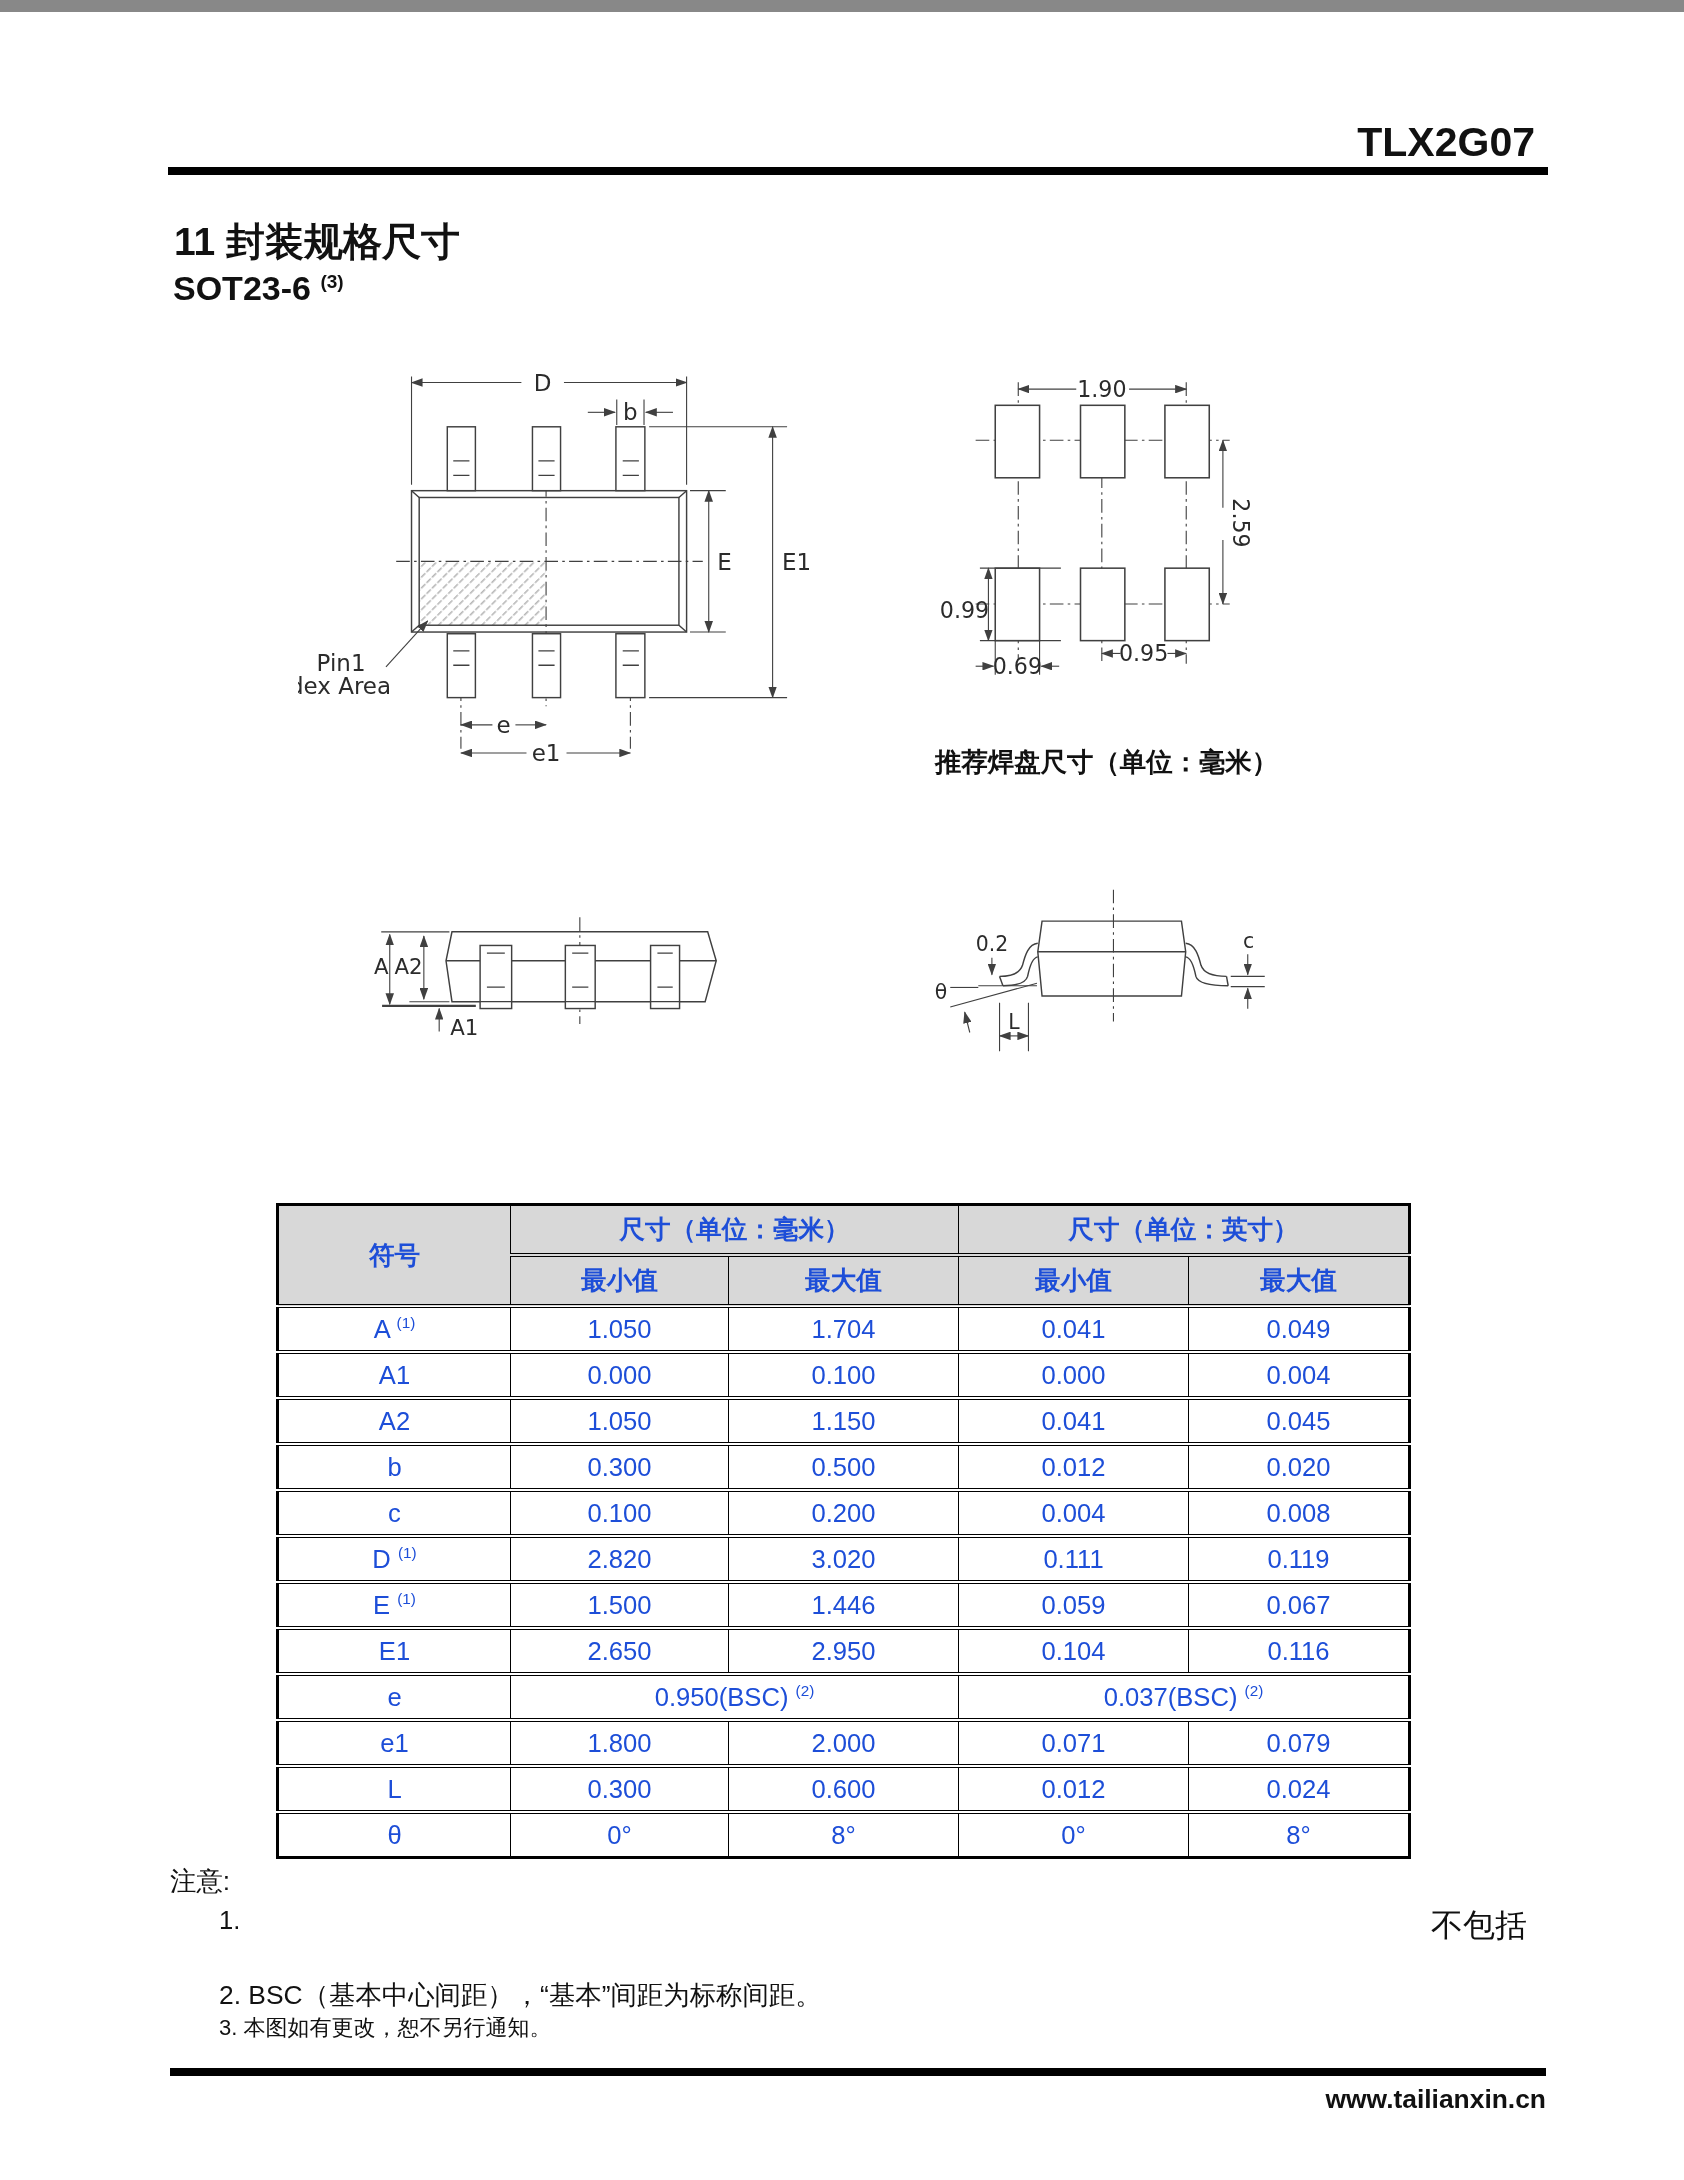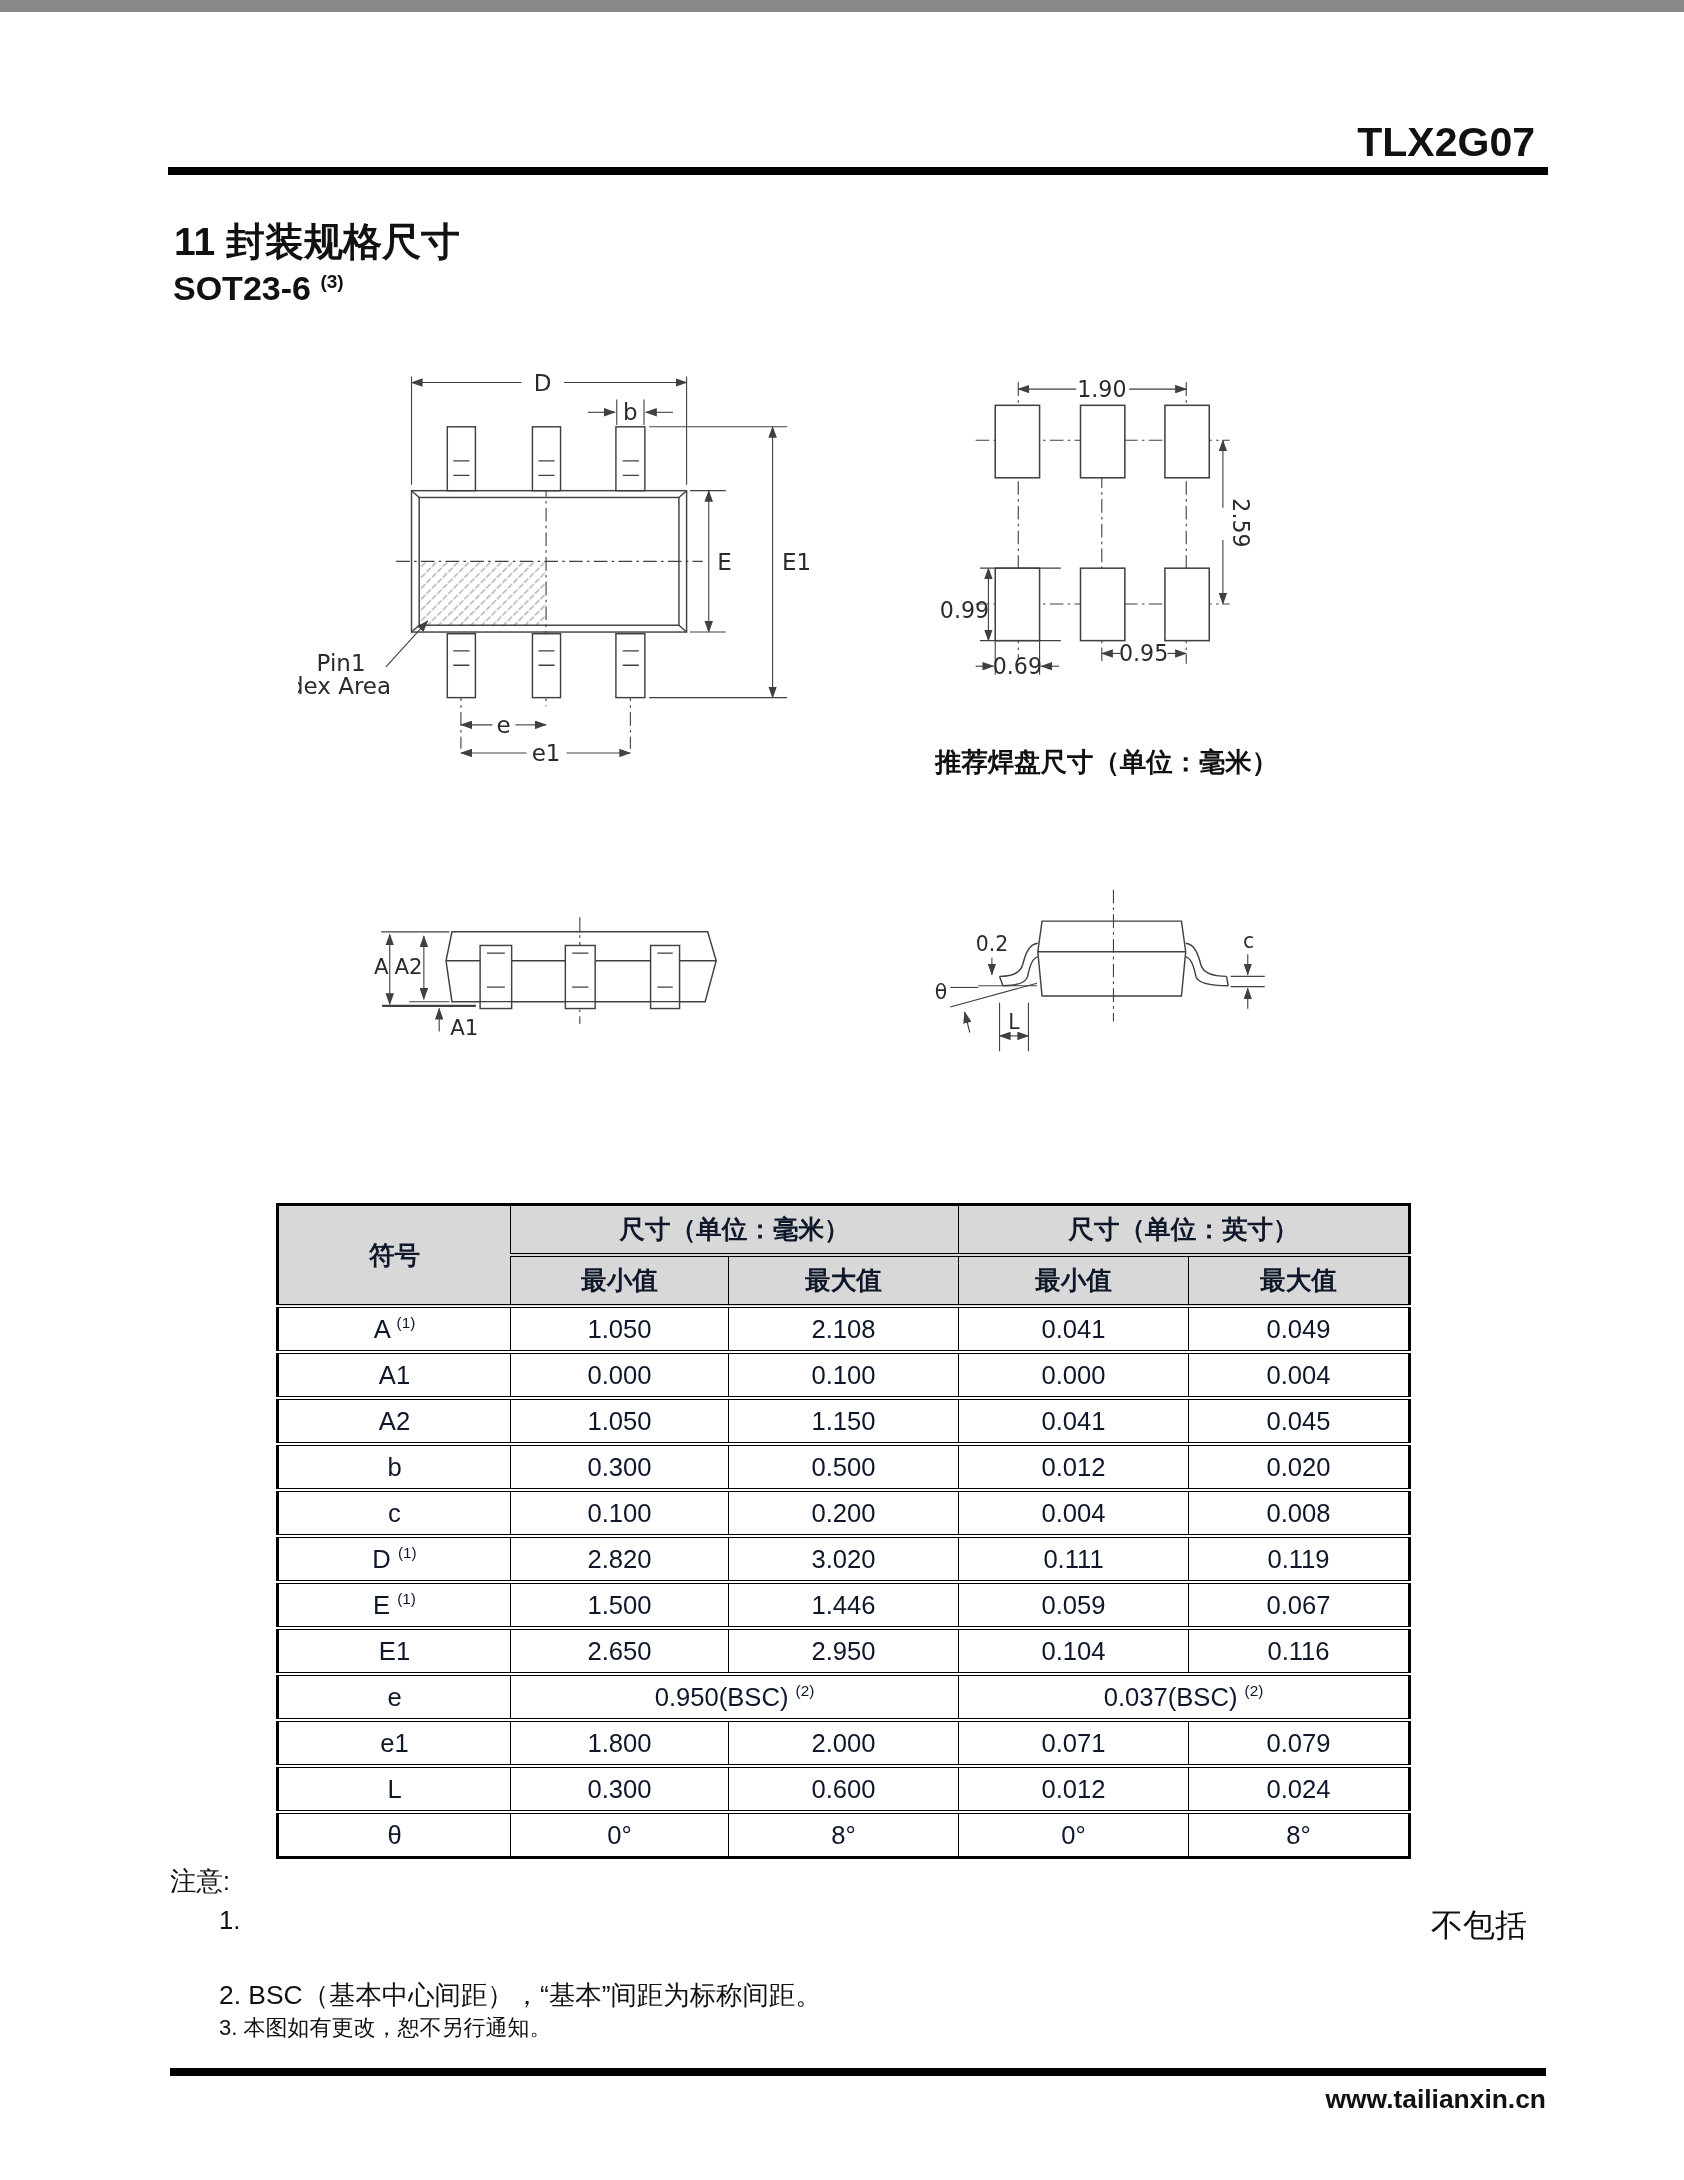--- a/index.html
+++ b/index.html
@@ -14,21 +14,21 @@
   .brand { top:107px; right:150px; font-size:41px; font-weight:700; letter-spacing:0px; }
   .rule  { left:168px; top:155px; width:1380px; height:7.7px; background:#000; }
   .sec-title { left:174px; top:203px; font-size:39px; font-weight:700; }
   .sub-title { left:173px; top:257px; font-size:34px; font-weight:700; }
   .sub-title sup { font-size:19px; vertical-align:super; }
   
   svg text { font-family:"DejaVu Sans","Liberation Sans",sans-serif; fill:#2b2b2b; }
   .pad-caption { left:935px; top:733px; font-size:26.4px; font-weight:700; }
   
   .dim-table-wrap { left:276px; top:1191px; }
-  table.dims { border-collapse:collapse; table-layout:fixed; width:1132px; font-size:25.6px; color:#0f172a; border:3.4px solid #000; }
+  table.dims { border-collapse:collapse; table-layout:fixed; width:1132px; font-size:25.6px; color:#1d4ed8; border:3.4px solid #000; }
   table.dims th, table.dims td {
     text-align:center; vertical-align:middle; padding:0;
     border-left:1.7px solid #000; border-right:1.7px solid #000;
   }
   table.dims th { background:#d8d8d8; font-weight:700; height:47px; border-bottom:4.3px double #000; }
   table.dims td { height:42px; font-weight:400; border-top:4.3px double #000; }
   table.dims tbody tr:last-child td { border-bottom:3.4px solid #000; }
   table.dims sup { font-size:15.3px; vertical-align:super; }
   
   .notes-label { left:170px; top:1852px; font-size:26.4px; }
@@ -253,21 +253,21 @@
           <th>最小值</th>
           <th>最大值</th>
           <th>最小值</th>
           <th>最大值</th>
         </tr>
       </thead>
       <tbody>
           <tr>
             <td>A <sup>(1)</sup></td>
             <td>1.050</td>
-            <td>2.108</td>
+            <td>1.704</td>
             <td>0.041</td>
             <td>0.049</td>
           </tr>
           <tr>
             <td>A1</td>
             <td>0.000</td>
             <td>0.100</td>
             <td>0.000</td>
             <td>0.004</td>
           </tr>

